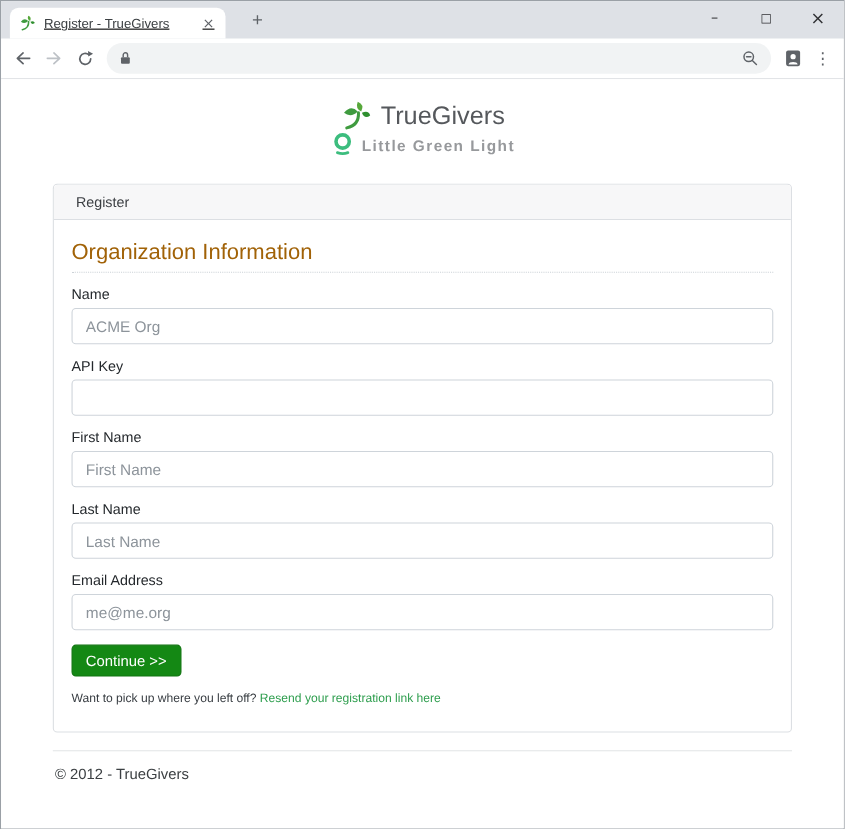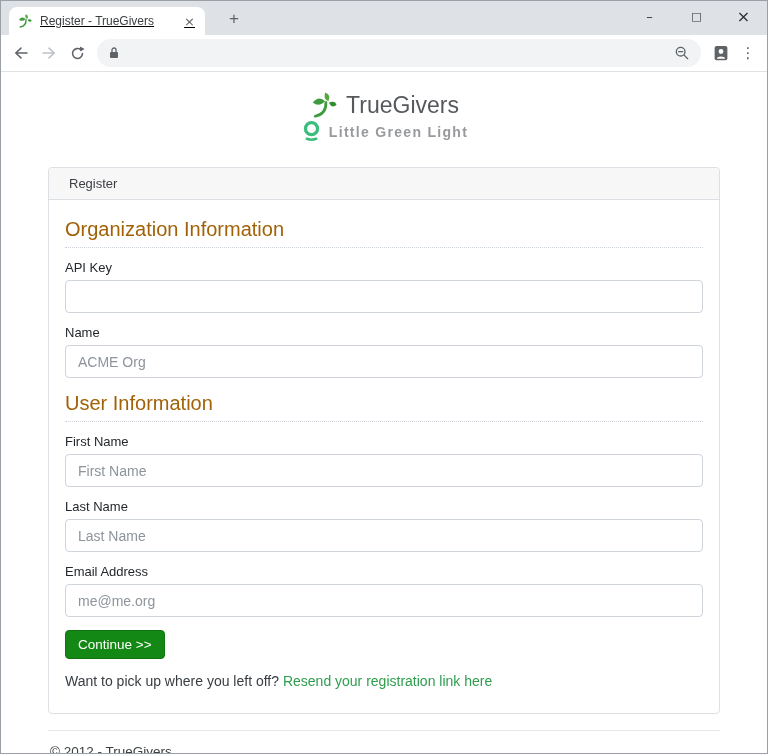--- a/index.html
+++ b/index.html
@@ -63,21 +63,21 @@
     font-size:14px; color:#495057; font-family:inherit;
     border:1px solid #ced4da; border-radius:4px; background:#fff;
   }
   .form-group input::placeholder { color:#8d949b; opacity:1; }
 
   .btn-continue {
     margin-top:13px; display:inline-block; padding:6px 12px;
     background:#148814; border:1px solid #117411; border-radius:4px;
     color:#fff; font-size:13.5px; font-family:inherit; cursor:pointer;
   }
-  .resume { margin-top:14px; font-size:14px; color:#383d42; }
+  .resume { margin-top:14px; font-size:11px; color:#383d42; }
   .resume a { color:#2e9e4e; text-decoration:none; cursor:pointer; }
 
   .footer-rule { border:0; border-top:1px solid #e4e6e8; margin:16px 0 0 0; }
   .copyright { font-size:13.5px; color:#3c4043; padding:13px 2px; }
 
   svg { display:block; }
 </style>
 </head>
 <body>
 
@@ -172,30 +172,29 @@
         </div>
       </div>
 
       <div class="card">
         <div class="card-header">Register</div>
         <div class="card-body">
 
           <div class="section-title">Organization Information</div>
 
           <div class="form-group">
+            <label>Name</label>
+            <input type="text" placeholder="ACME Org" style="">
+          </div>
+
+          <div class="form-group">
             <label>API Key</label>
             <input type="text" placeholder="" style="">
           </div>
 
-          <div class="form-group">
-            <label>Name</label>
-            <input type="text" placeholder="ACME Org" style="">
-          </div>
-
-          <div class="section-title user">User Information</div>
 
           <div class="form-group">
             <label>First Name</label>
             <input type="text" placeholder="First Name" style="">
           </div>
 
           <div class="form-group">
             <label>Last Name</label>
             <input type="text" placeholder="Last Name" style="">
           </div>

